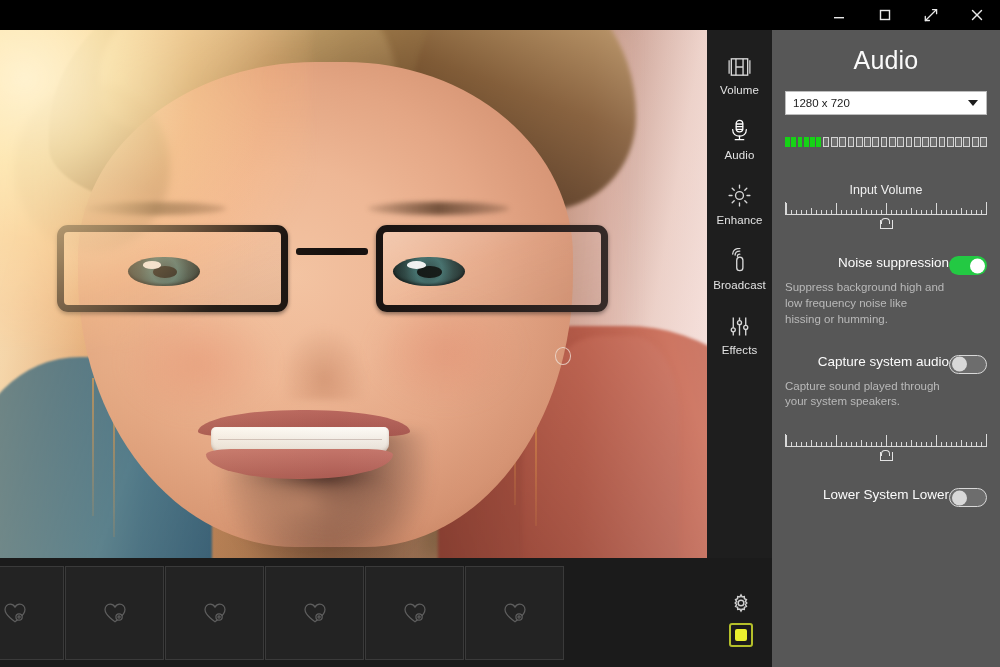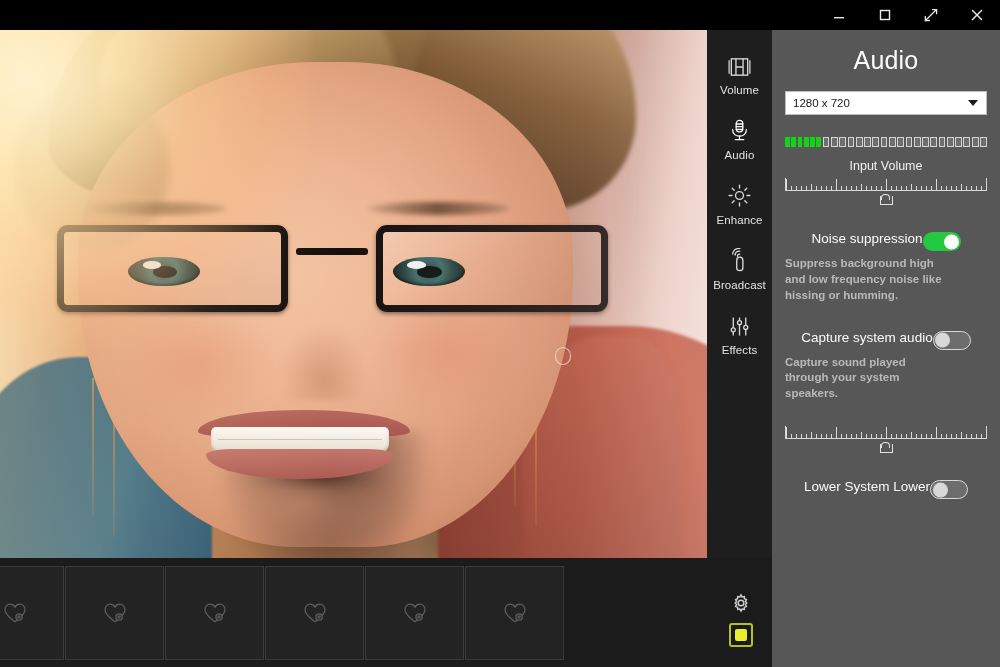--- a/index.html
+++ b/index.html
@@ -324,21 +324,21 @@
   .meter {
     margin-top: 22px;
     height: 10px;
     display: flex; gap: 1.5px;
   }
   .seg { flex: 1 1 auto; height: 10px; }
   .seg.on  { background: #16d216; }
   .seg.off { background: #6e6e6e; border: 1px solid #d4d4d4; }
 
   
-  .sliderblock { margin-top: 12px; }
+  .sliderblock { margin-top: 36px; }
   .sliderlabel {
     text-align: center; font-size: 12.5px; color: #f0f0f0; margin-bottom: 5px;
   }
   .ruler {
     position: relative; height: 13px;
     border-left: 1px solid #d9d9d9;
     border-right: 1px solid #d9d9d9;
   }
   .ruler .base {
     position: absolute; left: 0; right: 0; bottom: 0; height: 1px; background: #d9d9d9;
@@ -363,21 +363,21 @@
     border-right: 1px solid #e3e3e3;
     border-top: 1px solid #e3e3e3;
     border-radius: 4px 4px 0 0;
     transform: skewY(0deg);
     background: #575757;
   }
 
   
   .togrow {
     margin-top: 26px;
-    display: flex; align-items: flex-start; justify-content: center;
+    display: flex; align-items: flex-start; justify-content: flex-end;
   }
   .togrow .ttitle {
     font-size: 13.5px; color: #fbfbfb; line-height: 1.2;
   }
   .toggle {
     flex: 0 0 auto;
     width: 38px; height: 19px; border-radius: 10px;
     position: relative;
     margin-top: 1px;
   }
@@ -387,21 +387,20 @@
     position: absolute; top: 50%; transform: translateY(-50%);
     width: 15px; height: 15px; border-radius: 50%;
     background: #fff;
   }
   .toggle.on i  { right: 2px; }
   .toggle.off i { left: 1.5px; background: #d8d8d8; }
   .tdesc {
     margin-top: 5px;
     font-size: 11.5px; line-height: 1.38; color: #b9b9b9;
     max-width: 160px;
-    font-weight: bold;
   }
 </style>
 </head>
 <body>
 
 <div class="app">
 
   <div class="titlebar">
     <div class="winbtn">
       <svg width="16" height="16" viewBox="0 0 16 16">

